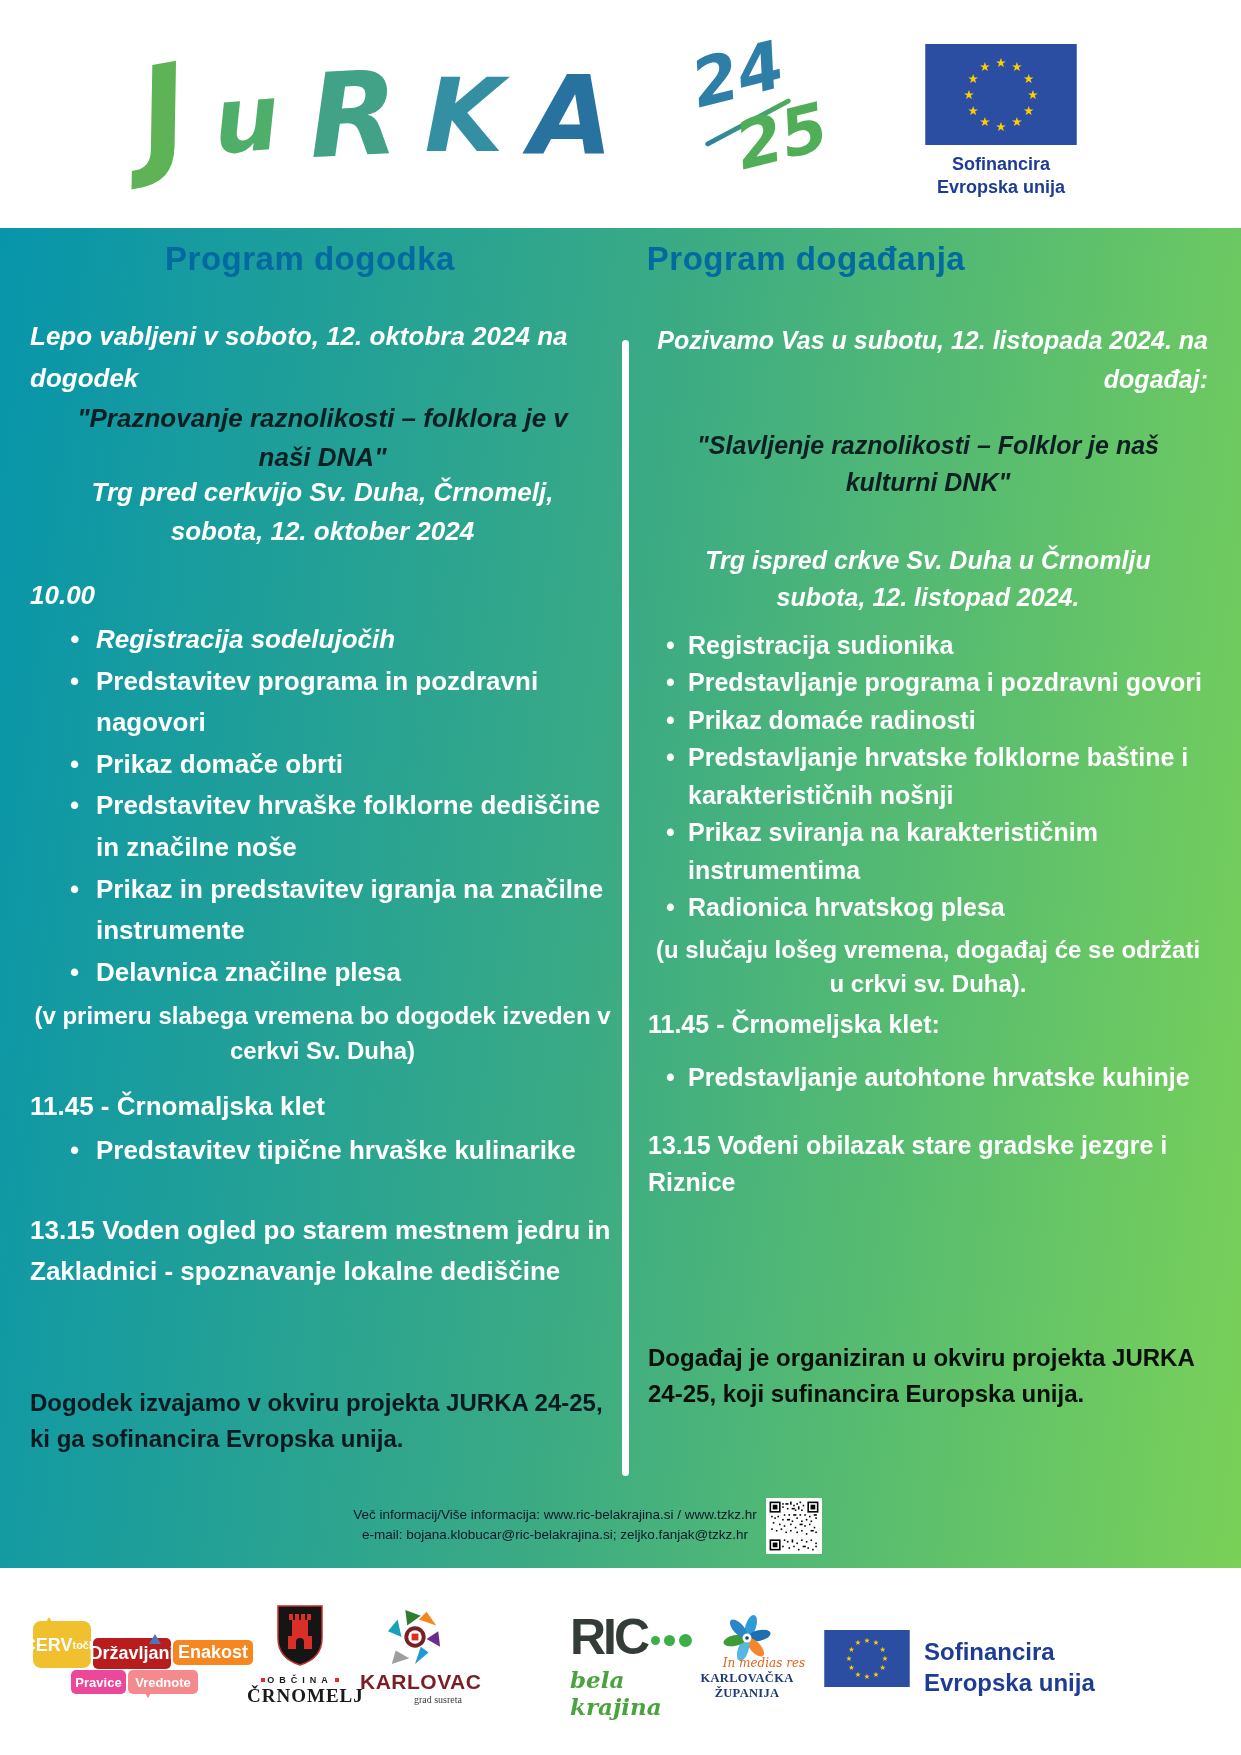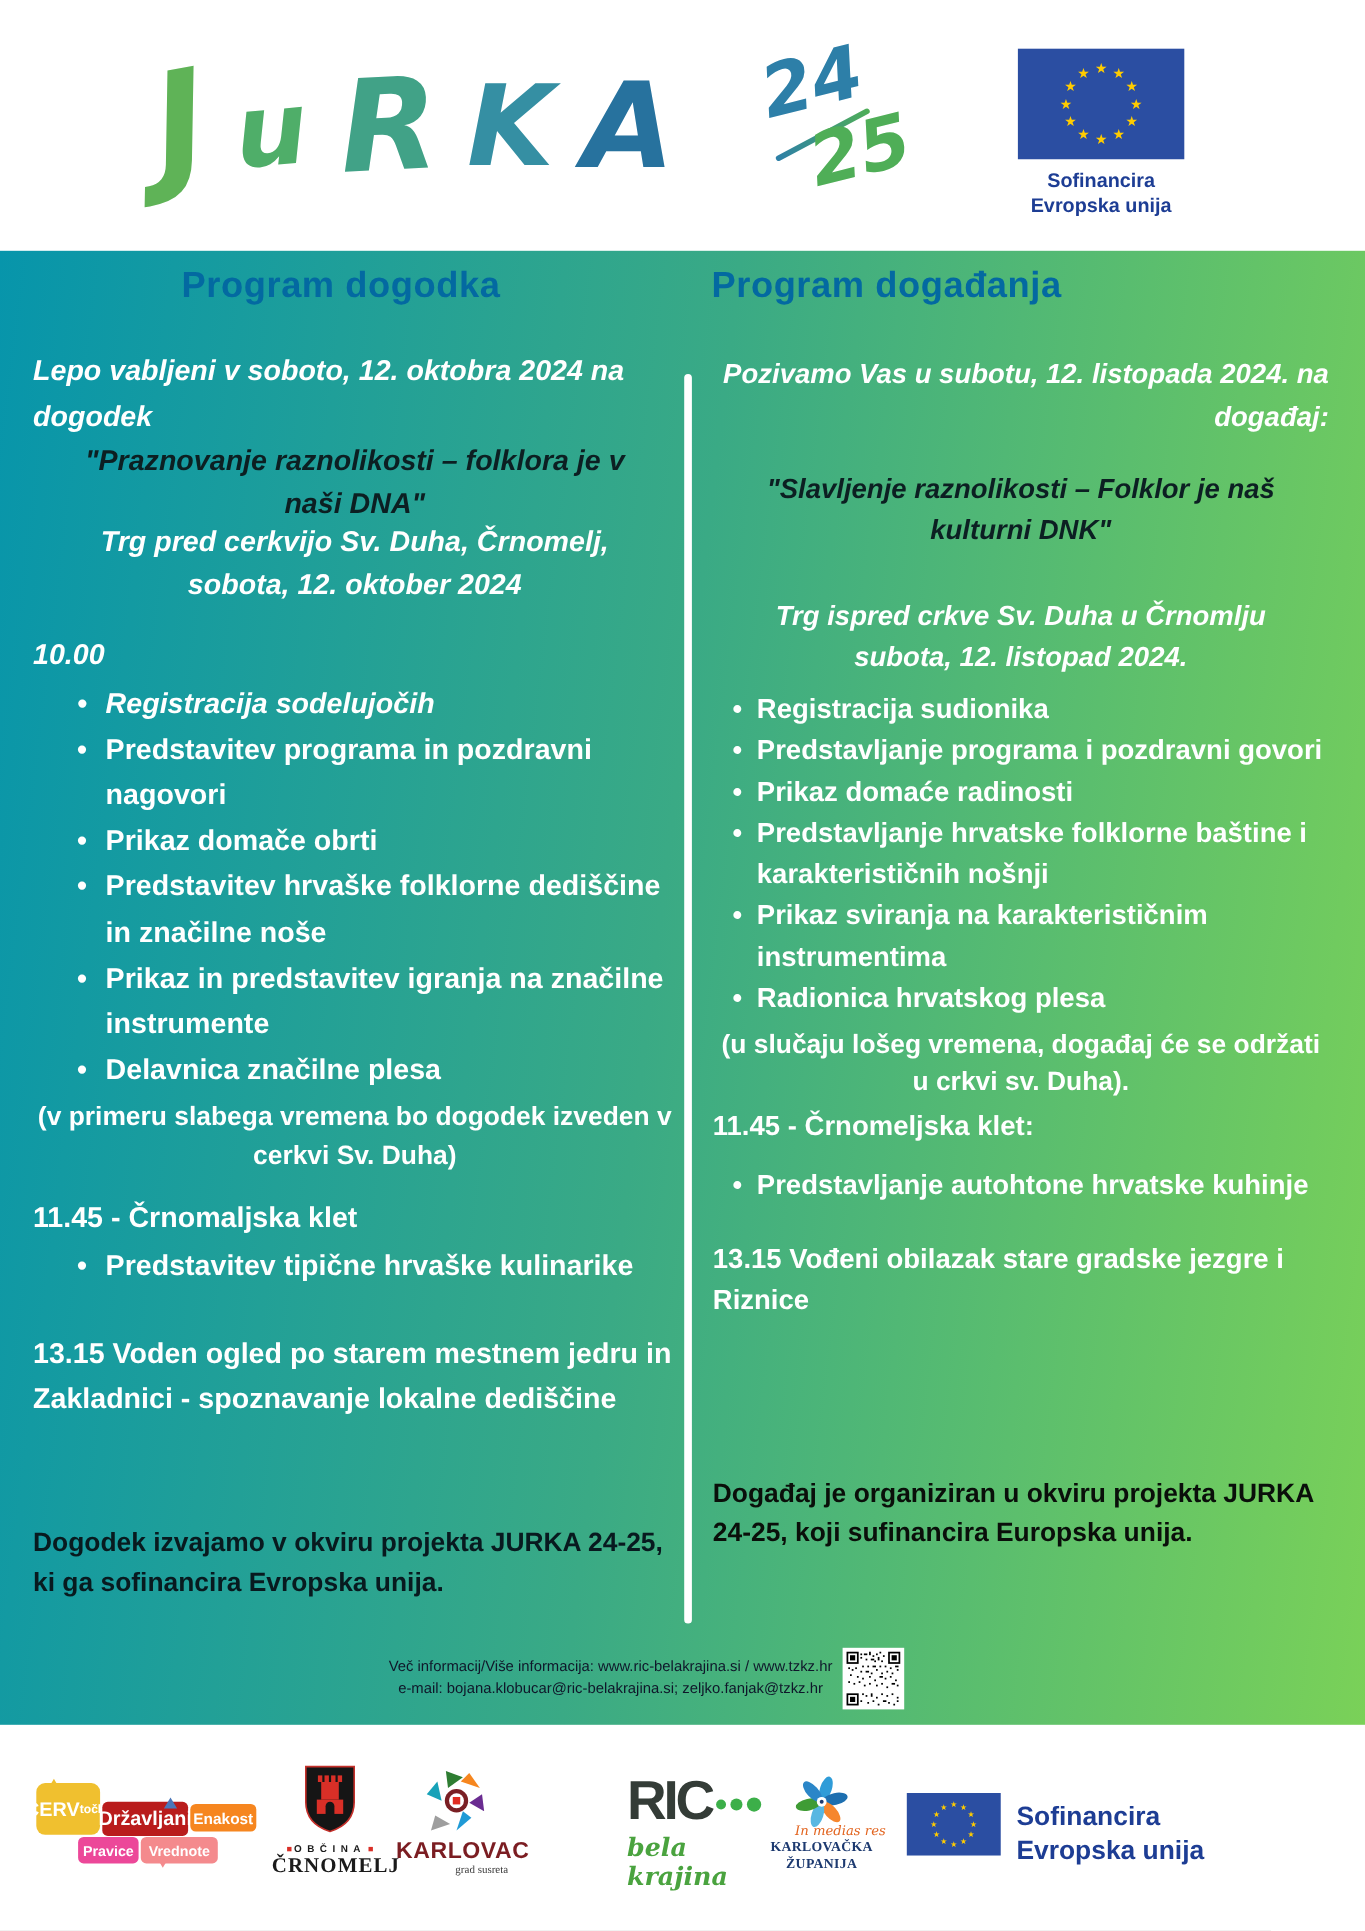--- a/index.html
+++ b/index.html
@@ -71,21 +71,21 @@
 
   
   .cerv{position:absolute;left:33px;top:1612px;width:205px;height:96px;}
   .bub{position:absolute;border-radius:5px;color:#fff;font-weight:bold;display:flex;align-items:center;justify-content:center;}
   .bub-cerv{left:0;top:9px;width:58px;height:47px;background:#f0c02f;border-radius:8px;flex-direction:row;line-height:1;}
   .bub-cerv::before{content:"";position:absolute;left:8px;top:-12px;border:8px solid transparent;border-bottom:14px solid #f0c02f;}
   .bub-cerv .l1{font-size:18px;font-weight:900;}
   .bub-cerv .l2{font-size:11px;margin-top:2px;}
   .bub-drz{left:60px;top:26px;width:78px;height:31px;background:#b91c1c;font-size:18px;}
   .bub-drz::after{content:"";position:absolute;right:10px;top:-10px;border:6px solid transparent;border-bottom:10px solid #4a76ba;}
-  .bub-ena{left:140px;top:28px;width:60px;height:25px;background:#f6861f;font-size:14px;}
+  .bub-ena{left:140px;top:28px;width:80px;height:25px;background:#f6861f;font-size:18px;}
   .bub-pra{left:38px;top:58px;width:55px;height:24px;background:#ec4899;font-size:13px;}
   .bub-vre{left:95px;top:58px;width:70px;height:24px;background:#f48a8d;font-size:13px;}
   .bub-vre::after{content:"";position:absolute;left:14px;bottom:-10px;border:6px solid transparent;border-top:10px solid #f48a8d;}
 
   .crn{position:absolute;left:247px;top:1604px;width:106px;text-align:center;color:#1a1a1a;}
   .crn .obcina{margin-top:3px;font-size:9px;letter-spacing:5px;font-weight:bold;}
   .crn .obcina i{display:inline-block;width:4px;height:4px;background:#d92f27;margin:0 2px 1px;vertical-align:middle;font-style:normal;}
   .crn .mesto{font-family:"Liberation Serif",serif;font-size:19px;font-weight:bold;letter-spacing:1px;}
 
   .klc{position:absolute;left:360px;top:1608px;width:110px;text-align:center;}

